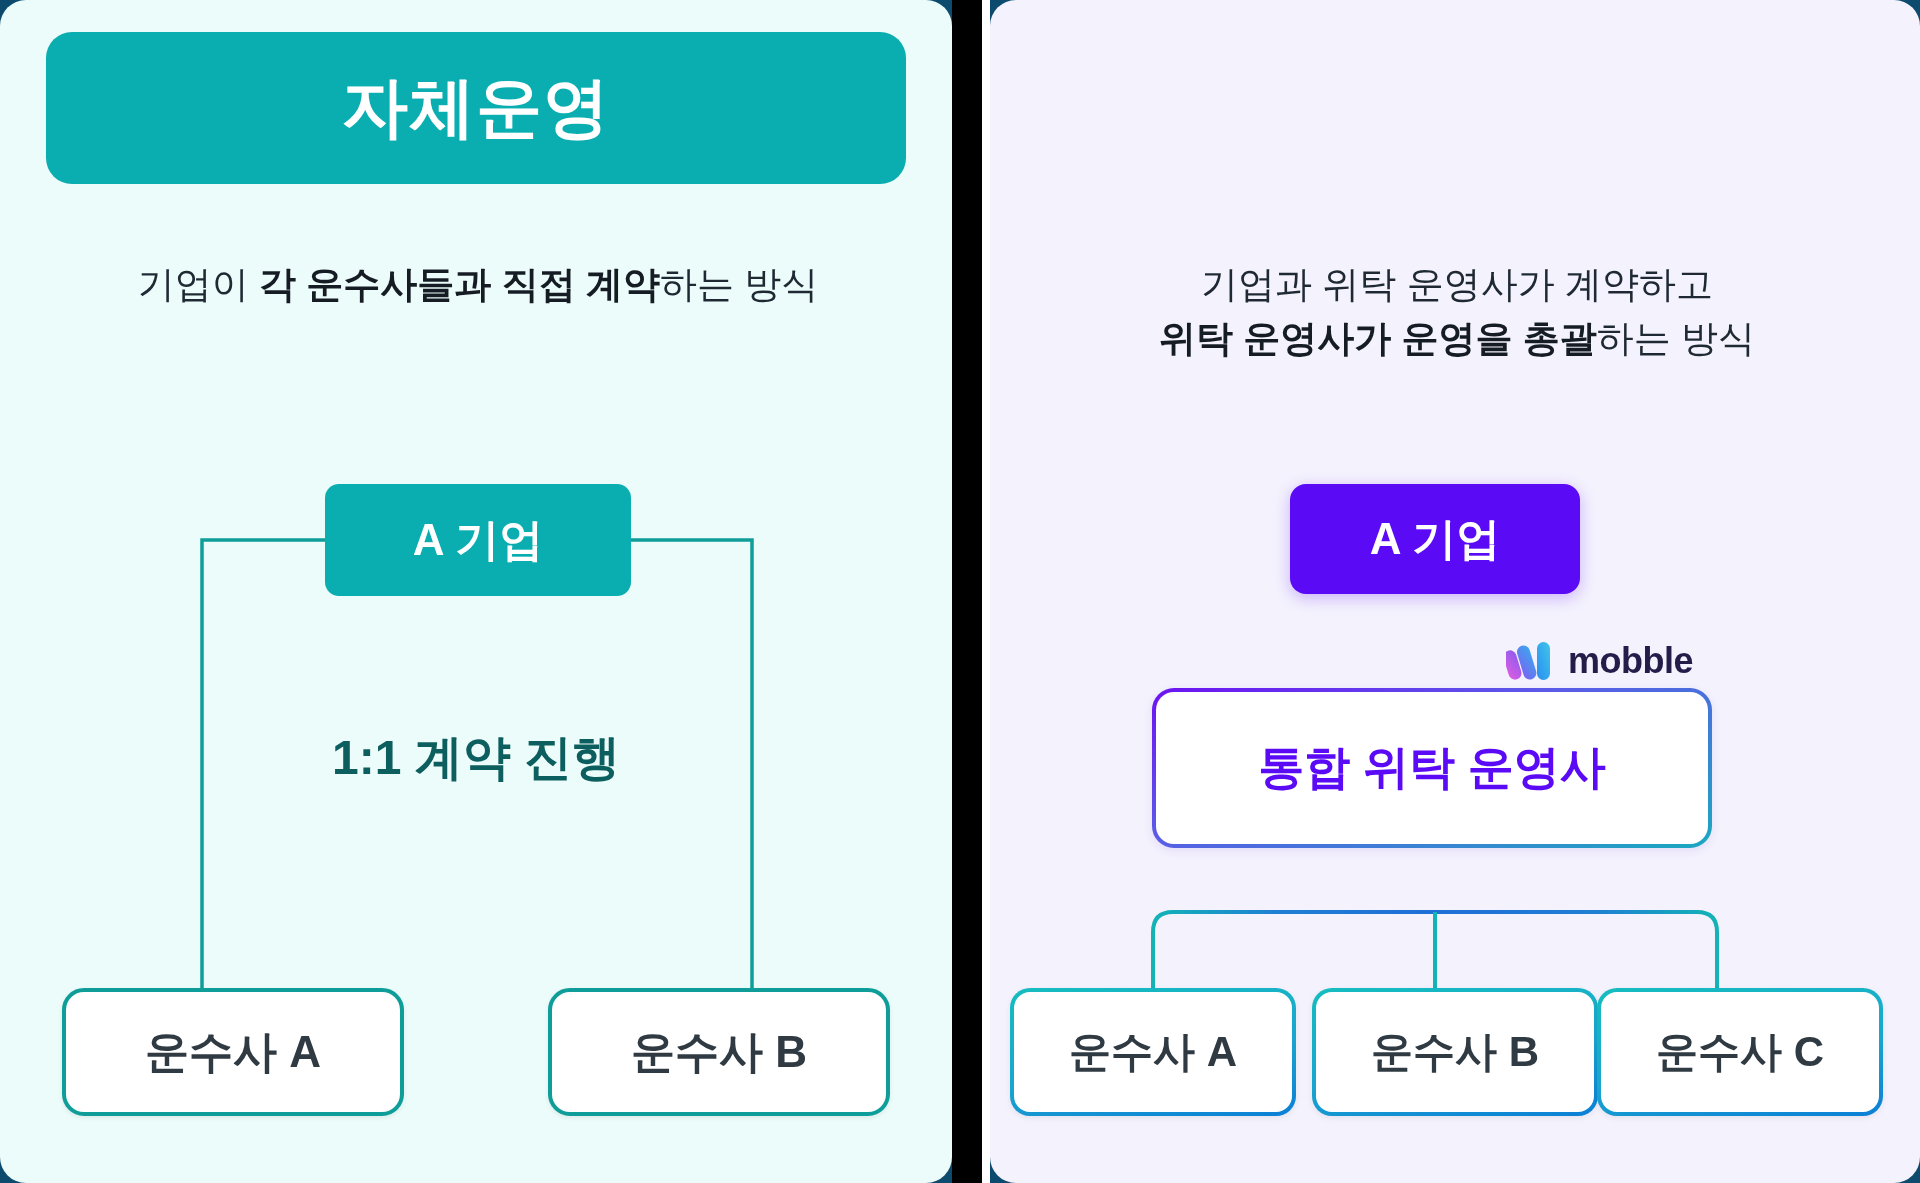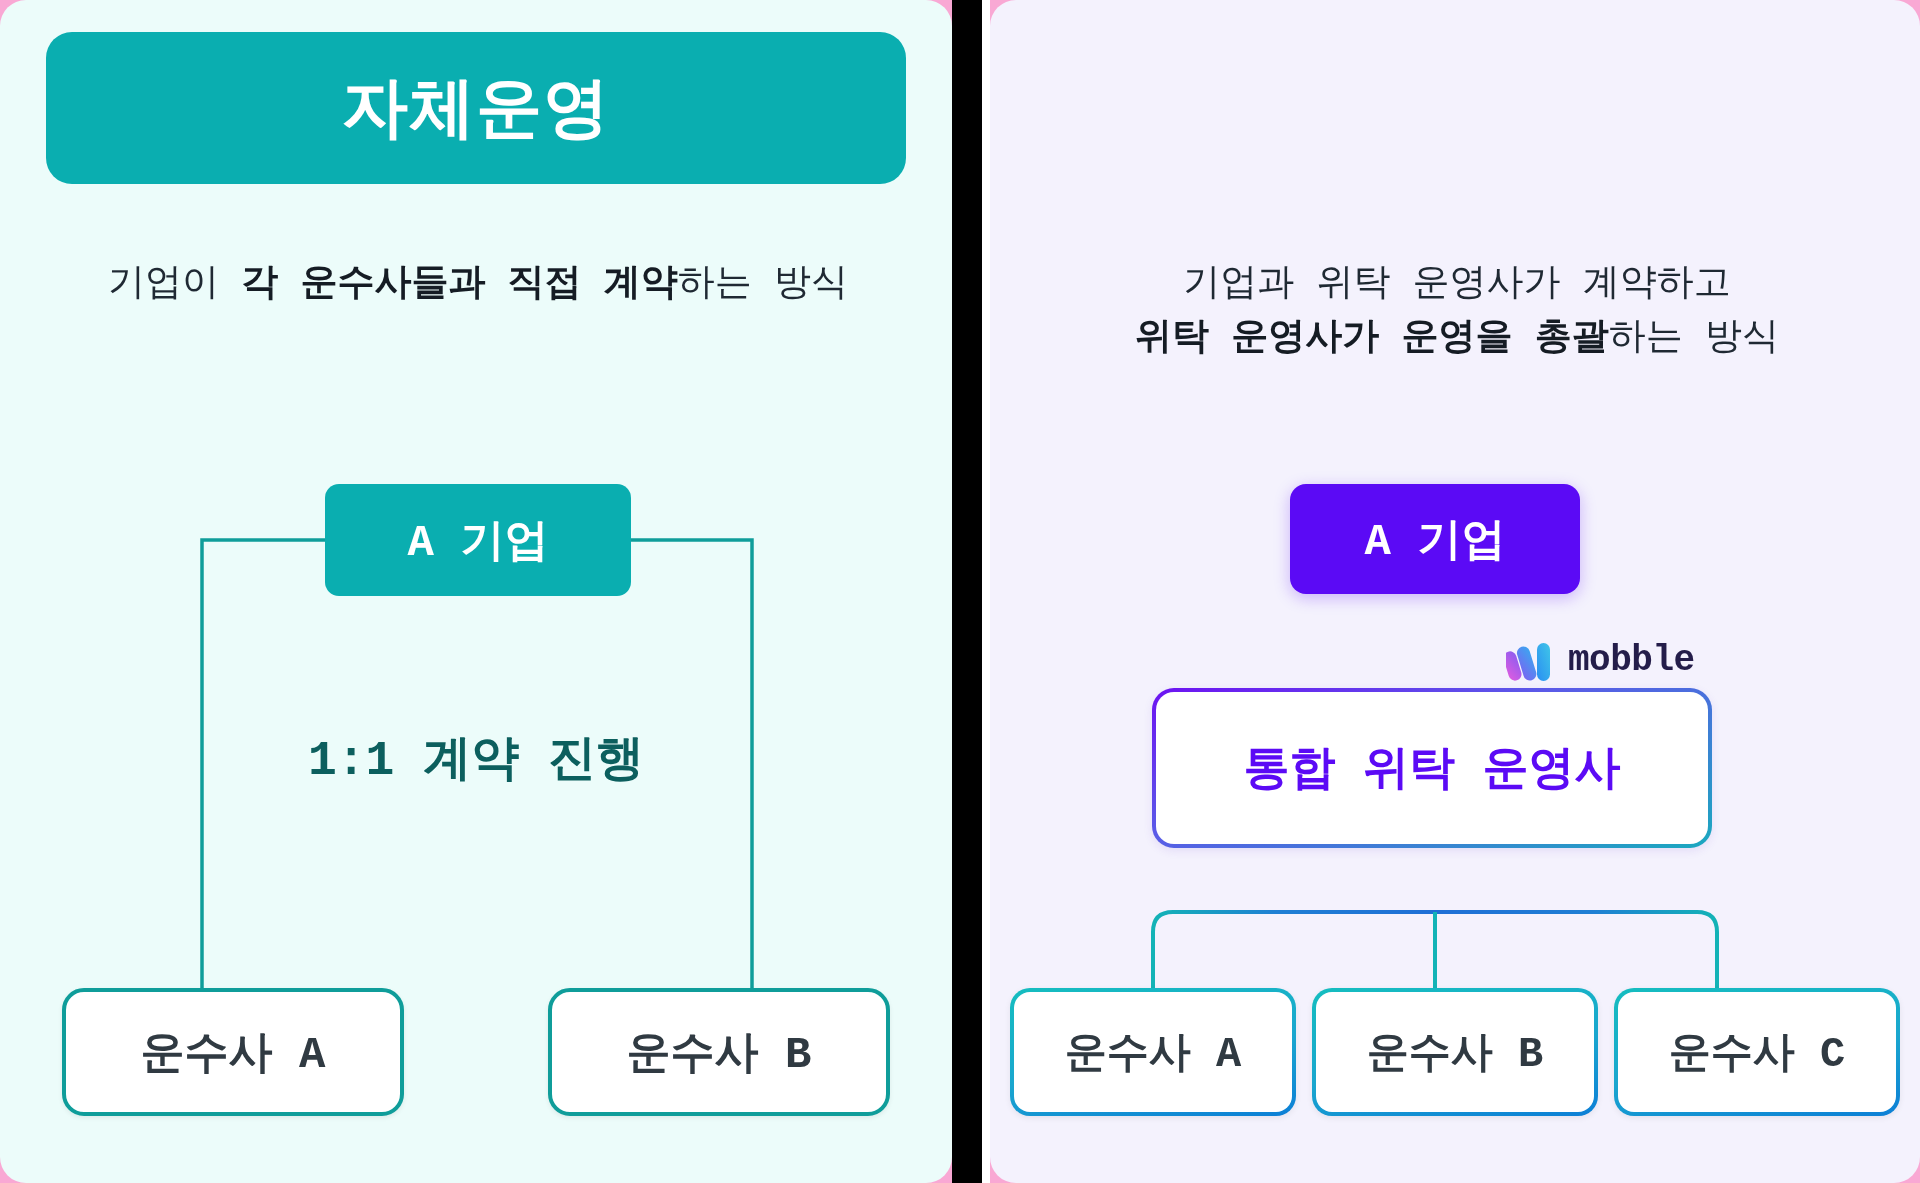--- a/index.html
+++ b/index.html
@@ -9,24 +9,23 @@
     height: 1183px;
     background: #ffffff;
     font-family: "Liberation Sans", "DejaVu Sans", sans-serif;
     overflow: hidden;
   }
 
   #root {
     position: relative;
     width: 1920px;
     height: 1183px;
-    background: #f9a8d4;
+    background: #0c4a6e;
     display: flex;
     align-items: stretch;
-    font-family: Liberation Mono, monospace;
   }
 
   
   .panel {
     position: relative;
     height: 1183px;
     border-radius: 26px;
     overflow: hidden;
   }
 
@@ -190,29 +189,29 @@
     font-size: 42px;
     border: 4px solid transparent;
     background-image: linear-gradient(#ffffff, #ffffff),
                       linear-gradient(170deg, #15bdbf 0%, #1aa6cf 55%, #0c7fd6 100%);
     background-origin: border-box;
     background-clip: padding-box, border-box;
     box-shadow: 0 2px 6px rgba(0,0,0,0.07);
   }
   .carrier-right-a { left: 20px; }
   .carrier-right-b { left: 322px; }
-  .carrier-right-c { left: 624px; }
+  .carrier-right-c { left: 607px; }
 
   
   .logo {
     position: absolute;
     left: 516px;
     top: 640px;
     display: flex;
-    align-items: center;
+    align-items: flex-start;
     gap: 10px;
   }
   .logo-mark { width: 52px; height: 40px; display: block; }
   .logo-text {
     font-size: 36px;
     font-weight: bold;
     color: #241d4a;
     letter-spacing: -0.5px;
   }
 </style>

